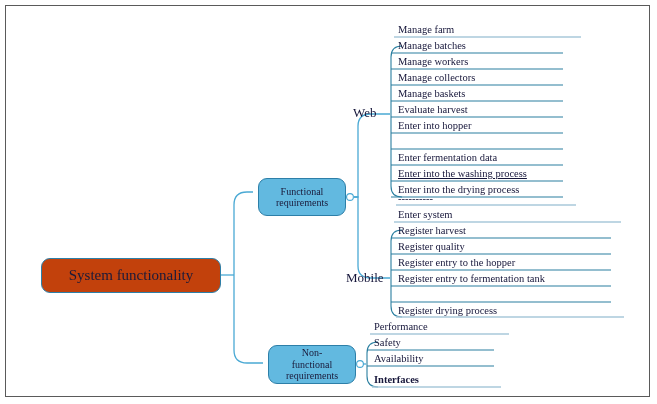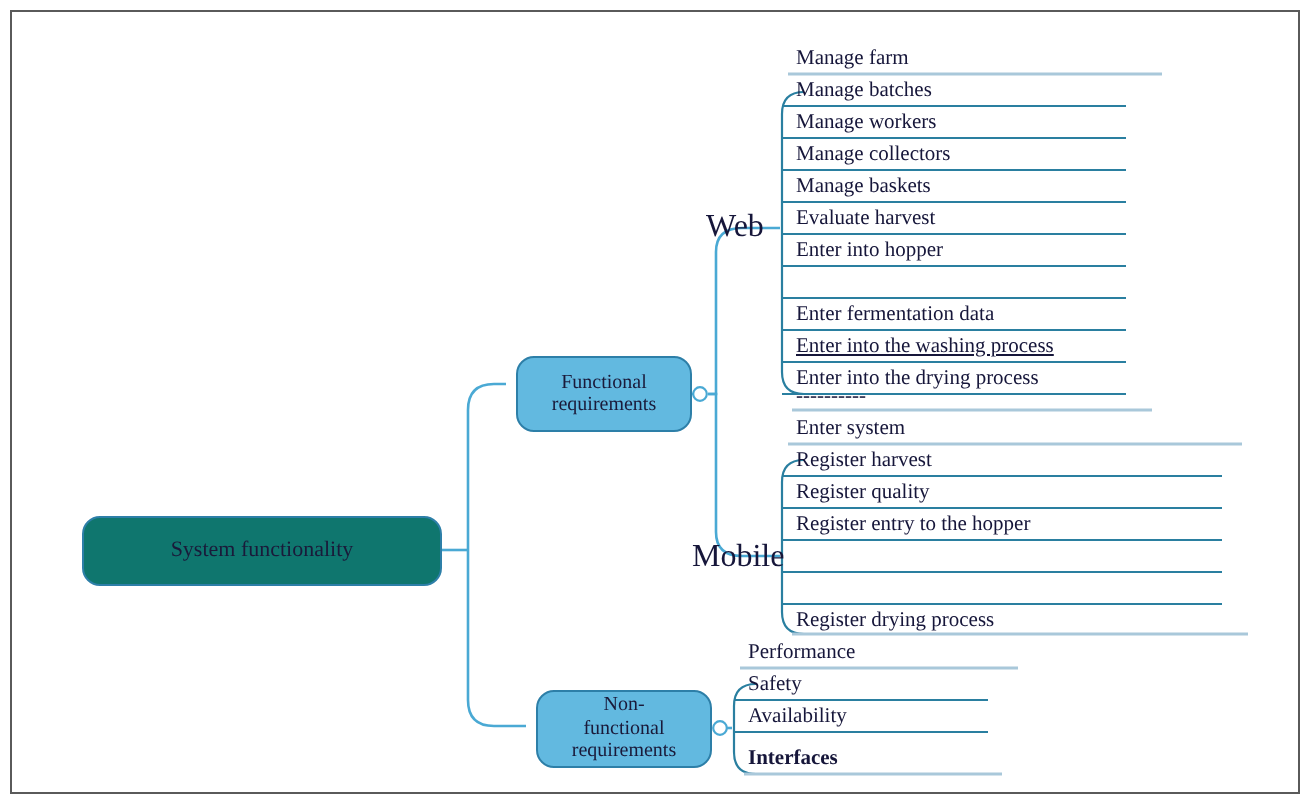--- a/index.html
+++ b/index.html
@@ -9,33 +9,33 @@
   #frame{position:absolute;left:5px;top:5px;width:645px;height:392px;
          border:1px solid #5a5a5a;box-sizing:border-box;background:#fff;}
 
   #canvas{position:absolute;left:0;top:0;width:645px;height:392px;}
 
   .node{position:absolute;box-sizing:border-box;display:flex;
         align-items:center;justify-content:center;text-align:center;
         border-radius:9px;line-height:1.15;color:#1a1a3a;}
 
   #root-node{left:35px;top:252px;width:180px;height:35px;
-             background:#0f766e;border:1.6px solid #2d7fa8;font-size:11px;}
+             background:#c2410c;border:1.6px solid #2d7fa8;font-size:15px;}
 
   #func-node{left:252px;top:172px;width:88px;height:38px;
              background:#62b9e0;border:1.4px solid #2d7fa8;font-size:10px;}
 
   #nonfunc-node{left:262px;top:339px;width:88px;height:39px;
                 background:#62b9e0;border:1.4px solid #2d7fa8;font-size:10px;}
 
   .node-text{padding:0 16px;}
 
   .leaf{position:absolute;font-size:10.5px;color:#16163a;white-space:nowrap;}
 
-  .branch-label{position:absolute;font-size:16px;color:#16163a;}
+  .branch-label{position:absolute;font-size:13px;color:#16163a;}
 
   svg{position:absolute;left:0;top:0;overflow:visible;}
   .ln{fill:none;stroke:#2a7fa0;stroke-width:1.1;}
   .ln-soft{fill:none;stroke:#a9c8da;stroke-width:1.6;}
   .ln-trunk{fill:none;stroke:#4aa9d4;stroke-width:1.3;}
   .dot{fill:#ffffff;stroke:#4aa9d4;stroke-width:1.1;}
 </style>
 </head>
 <body>
 
@@ -111,20 +111,21 @@
     <span class="leaf" style="left:392px;top:114px;">Enter into hopper</span>
     <span class="leaf" style="left:392px;top:146px;">Enter fermentation data</span>
     <span class="leaf" style="left:392px;top:162px;text-decoration:underline;">Enter into the washing process</span>
     <span class="leaf" style="left:392px;top:178px;">Enter into the drying process</span>
     <span class="leaf" style="left:392px;top:187px;">----------</span>
 
     <span class="leaf" style="left:392px;top:203px;">Enter system</span>
     <span class="leaf" style="left:392px;top:219px;">Register harvest</span>
     <span class="leaf" style="left:392px;top:235px;">Register quality</span>
     <span class="leaf" style="left:392px;top:251px;">Register entry to the hopper</span>
+    <span class="leaf" style="left:392px;top:267px;">Register entry to fermentation tank</span>
     <span class="leaf" style="left:392px;top:299px;">Register drying process</span>
 
     <span class="leaf" style="left:368px;top:315px;">Performance</span>
     <span class="leaf" style="left:368px;top:331px;">Safety</span>
     <span class="leaf" style="left:368px;top:347px;">Availability</span>
     <span class="leaf" style="left:368px;top:368px;font-weight:bold;">Interfaces</span>
 
   </div>
 </div>
 

